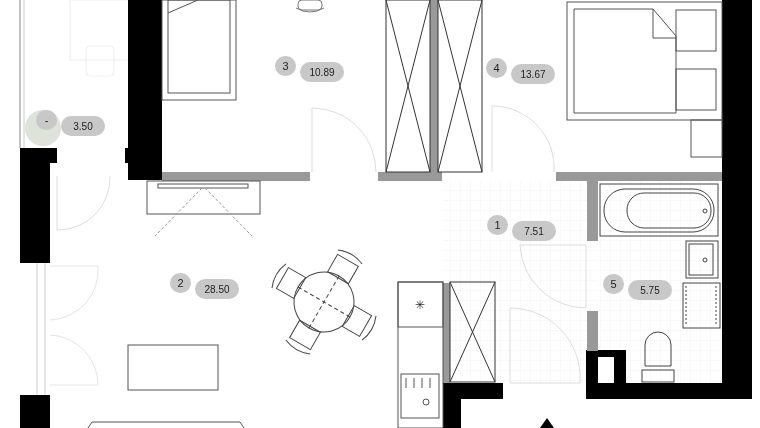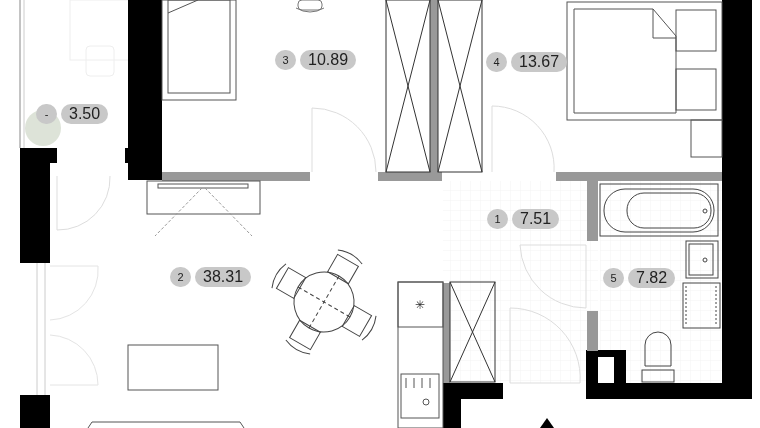--- a/index.html
+++ b/index.html
@@ -5,21 +5,21 @@
   html, body { margin: 0; padding: 0; background: #ffffff; }
   body { width: 760px; height: 428px; overflow: hidden; position: relative; font-family: "Liberation Sans", sans-serif; }
   #plan { position: absolute; left: 0; top: 0; width: 760px; height: 428px; }
   .label { position: absolute; display: flex; align-items: center; gap: 4px; }
   .num-badge {
     width: 21px; height: 20px; border-radius: 10px; background: #c8c8c8;
     color: #222; font-size: 11px; display: flex; align-items: center; justify-content: center;
   }
   .area-badge {
     height: 20px; min-width: 44px; padding: 0 8px; border-radius: 10px; background: #c8c8c8;
-    color: #222; font-size: 16px; display: flex; align-items: center; justify-content: center; box-sizing: border-box;
+    color: #222; font-size: 10px; display: flex; align-items: center; justify-content: center; box-sizing: border-box; margin-top: 12px;
   }
 </style>
 </head>
 <body>
 
 <svg id="plan" viewBox="0 0 760 428" xmlns="http://www.w3.org/2000/svg">
   <defs>
     <pattern id="tiles" width="10" height="10" patternUnits="userSpaceOnUse">
       <path d="M10 0 L0 0 0 10" fill="none" stroke="#f0f0f0" stroke-width="0.8"></path>
     </pattern>
@@ -167,26 +167,26 @@
 <div class="label" style="left:36px; top:104px;">
   <span class="num-badge">-</span>
   <span class="area-badge">3.50</span>
 </div>
 <div class="label" style="left:487px; top:209px;">
   <span class="num-badge">1</span>
   <span class="area-badge">7.51</span>
 </div>
 <div class="label" style="left:170px; top:267px;">
   <span class="num-badge">2</span>
-  <span class="area-badge">38.31</span>
+  <span class="area-badge">28.50</span>
 </div>
 <div class="label" style="left:275px; top:50px;">
   <span class="num-badge">3</span>
   <span class="area-badge">10.89</span>
 </div>
 <div class="label" style="left:486px; top:52px;">
   <span class="num-badge">4</span>
   <span class="area-badge">13.67</span>
 </div>
 <div class="label" style="left:603px; top:268px;">
   <span class="num-badge">5</span>
-  <span class="area-badge">7.82</span>
+  <span class="area-badge">5.75</span>
 </div>
 
 </body></html>

